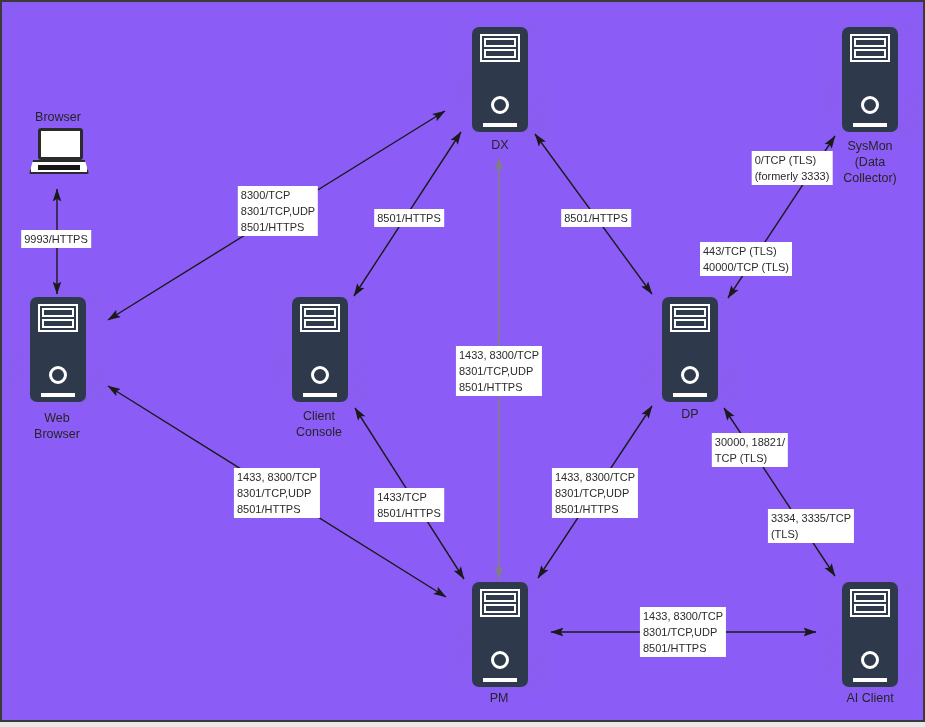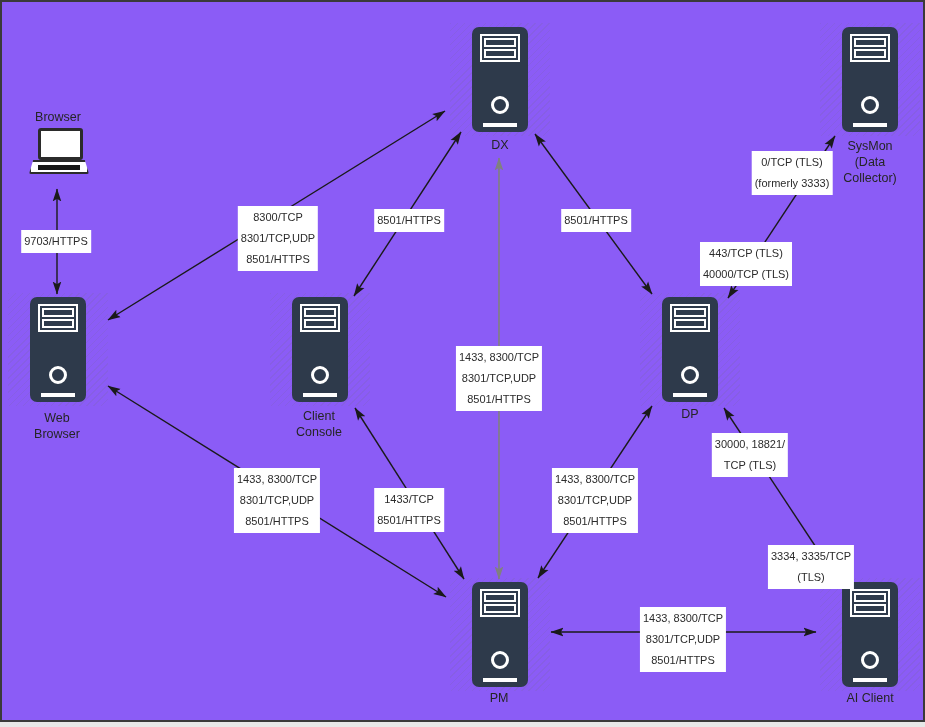--- a/index.html
+++ b/index.html
@@ -83,24 +83,24 @@
     transform: translateX(-50%);
     text-align: center;
     white-space: pre-line;
     font-size: 12.5px;
     line-height: 16px;
     color: #252525;
   }
   .elabel {
     position: absolute;
     transform: translateX(-50%);
-    text-align: center;
+    text-align: left;
     white-space: pre-line;
     font-size: 11px;
-    line-height: 21px;
+    line-height: 16px;
     color: #2b2b2b;
     background: #ffffff;
     padding: 1px 3px;
   }
   svg.wires { position: absolute; left: 0; top: 0; }
 </style>
 </head>
 <body>
 
 <div id="canvas">
@@ -207,22 +207,22 @@
 (Data
 Collector)</div>
   <div class="nlabel" style="left:55px;  top:408px">Web
 Browser</div>
   <div class="nlabel" style="left:317px; top:406px">Client
 Console</div>
   <div class="nlabel" style="left:688px; top:404px">DP</div>
   <div class="nlabel" style="left:497px; top:688px">PM</div>
   <div class="nlabel" style="left:868px; top:688px">AI Client</div>
 
-  <div class="elabel" style="left:54px;  top:228px">9703/HTTPS</div>
-  <div class="elabel" style="left:276px; top:204px">8300/TCP
+  <div class="elabel" style="left:54px;  top:228px">9993/HTTPS</div>
+  <div class="elabel" style="left:276px; top:184px">8300/TCP
 8301/TCP,UDP
 8501/HTTPS</div>
   <div class="elabel" style="left:407px; top:207px">8501/HTTPS</div>
   <div class="elabel" style="left:594px; top:207px">8501/HTTPS</div>
   <div class="elabel" style="left:497px; top:344px">1433, 8300/TCP
 8301/TCP,UDP
 8501/HTTPS</div>
   <div class="elabel" style="left:790px; top:149px">0/TCP (TLS)
 (formerly 3333)</div>
   <div class="elabel" style="left:744px; top:240px">443/TCP (TLS)
@@ -230,19 +230,19 @@
   <div class="elabel" style="left:275px; top:466px">1433, 8300/TCP
 8301/TCP,UDP
 8501/HTTPS</div>
   <div class="elabel" style="left:407px; top:486px">1433/TCP
 8501/HTTPS</div>
   <div class="elabel" style="left:593px; top:466px">1433, 8300/TCP
 8301/TCP,UDP
 8501/HTTPS</div>
   <div class="elabel" style="left:748px; top:431px">30000, 18821/
 TCP (TLS)</div>
-  <div class="elabel" style="left:809px; top:543px">3334, 3335/TCP
+  <div class="elabel" style="left:809px; top:507px">3334, 3335/TCP
 (TLS)</div>
   <div class="elabel" style="left:681px; top:605px">1433, 8300/TCP
 8301/TCP,UDP
 8501/HTTPS</div>
 
 </div>
 
 </body></html>

